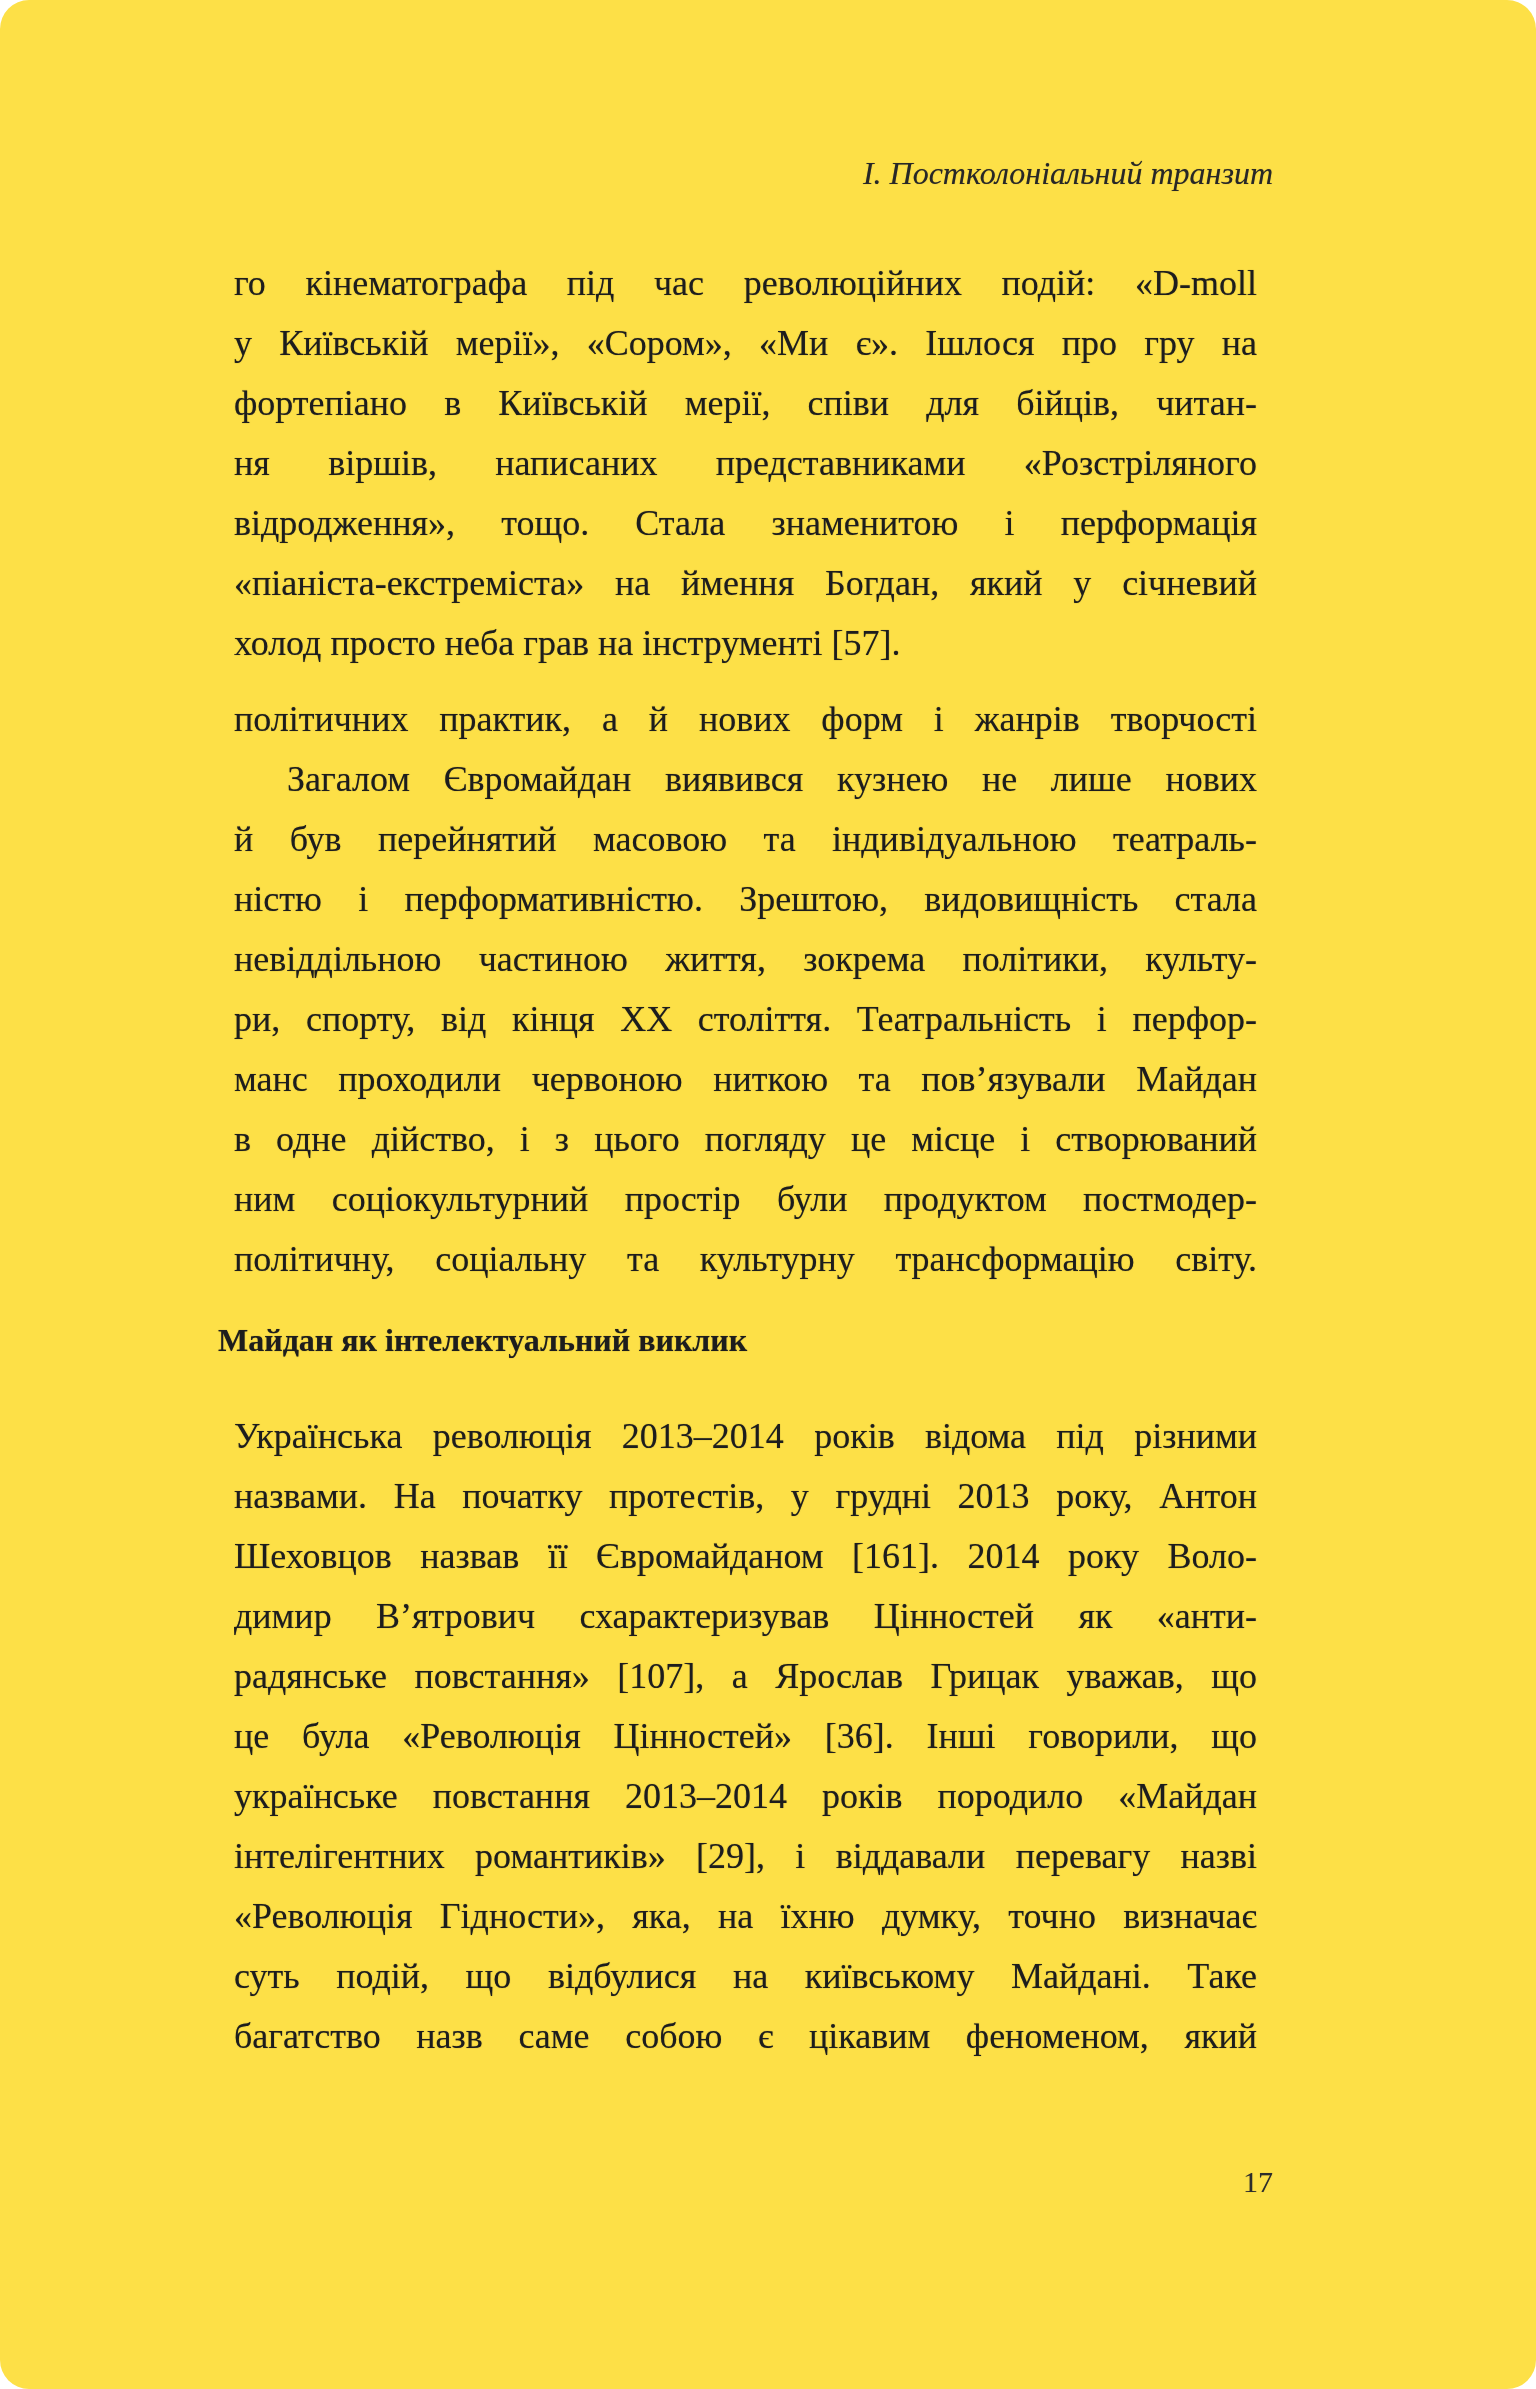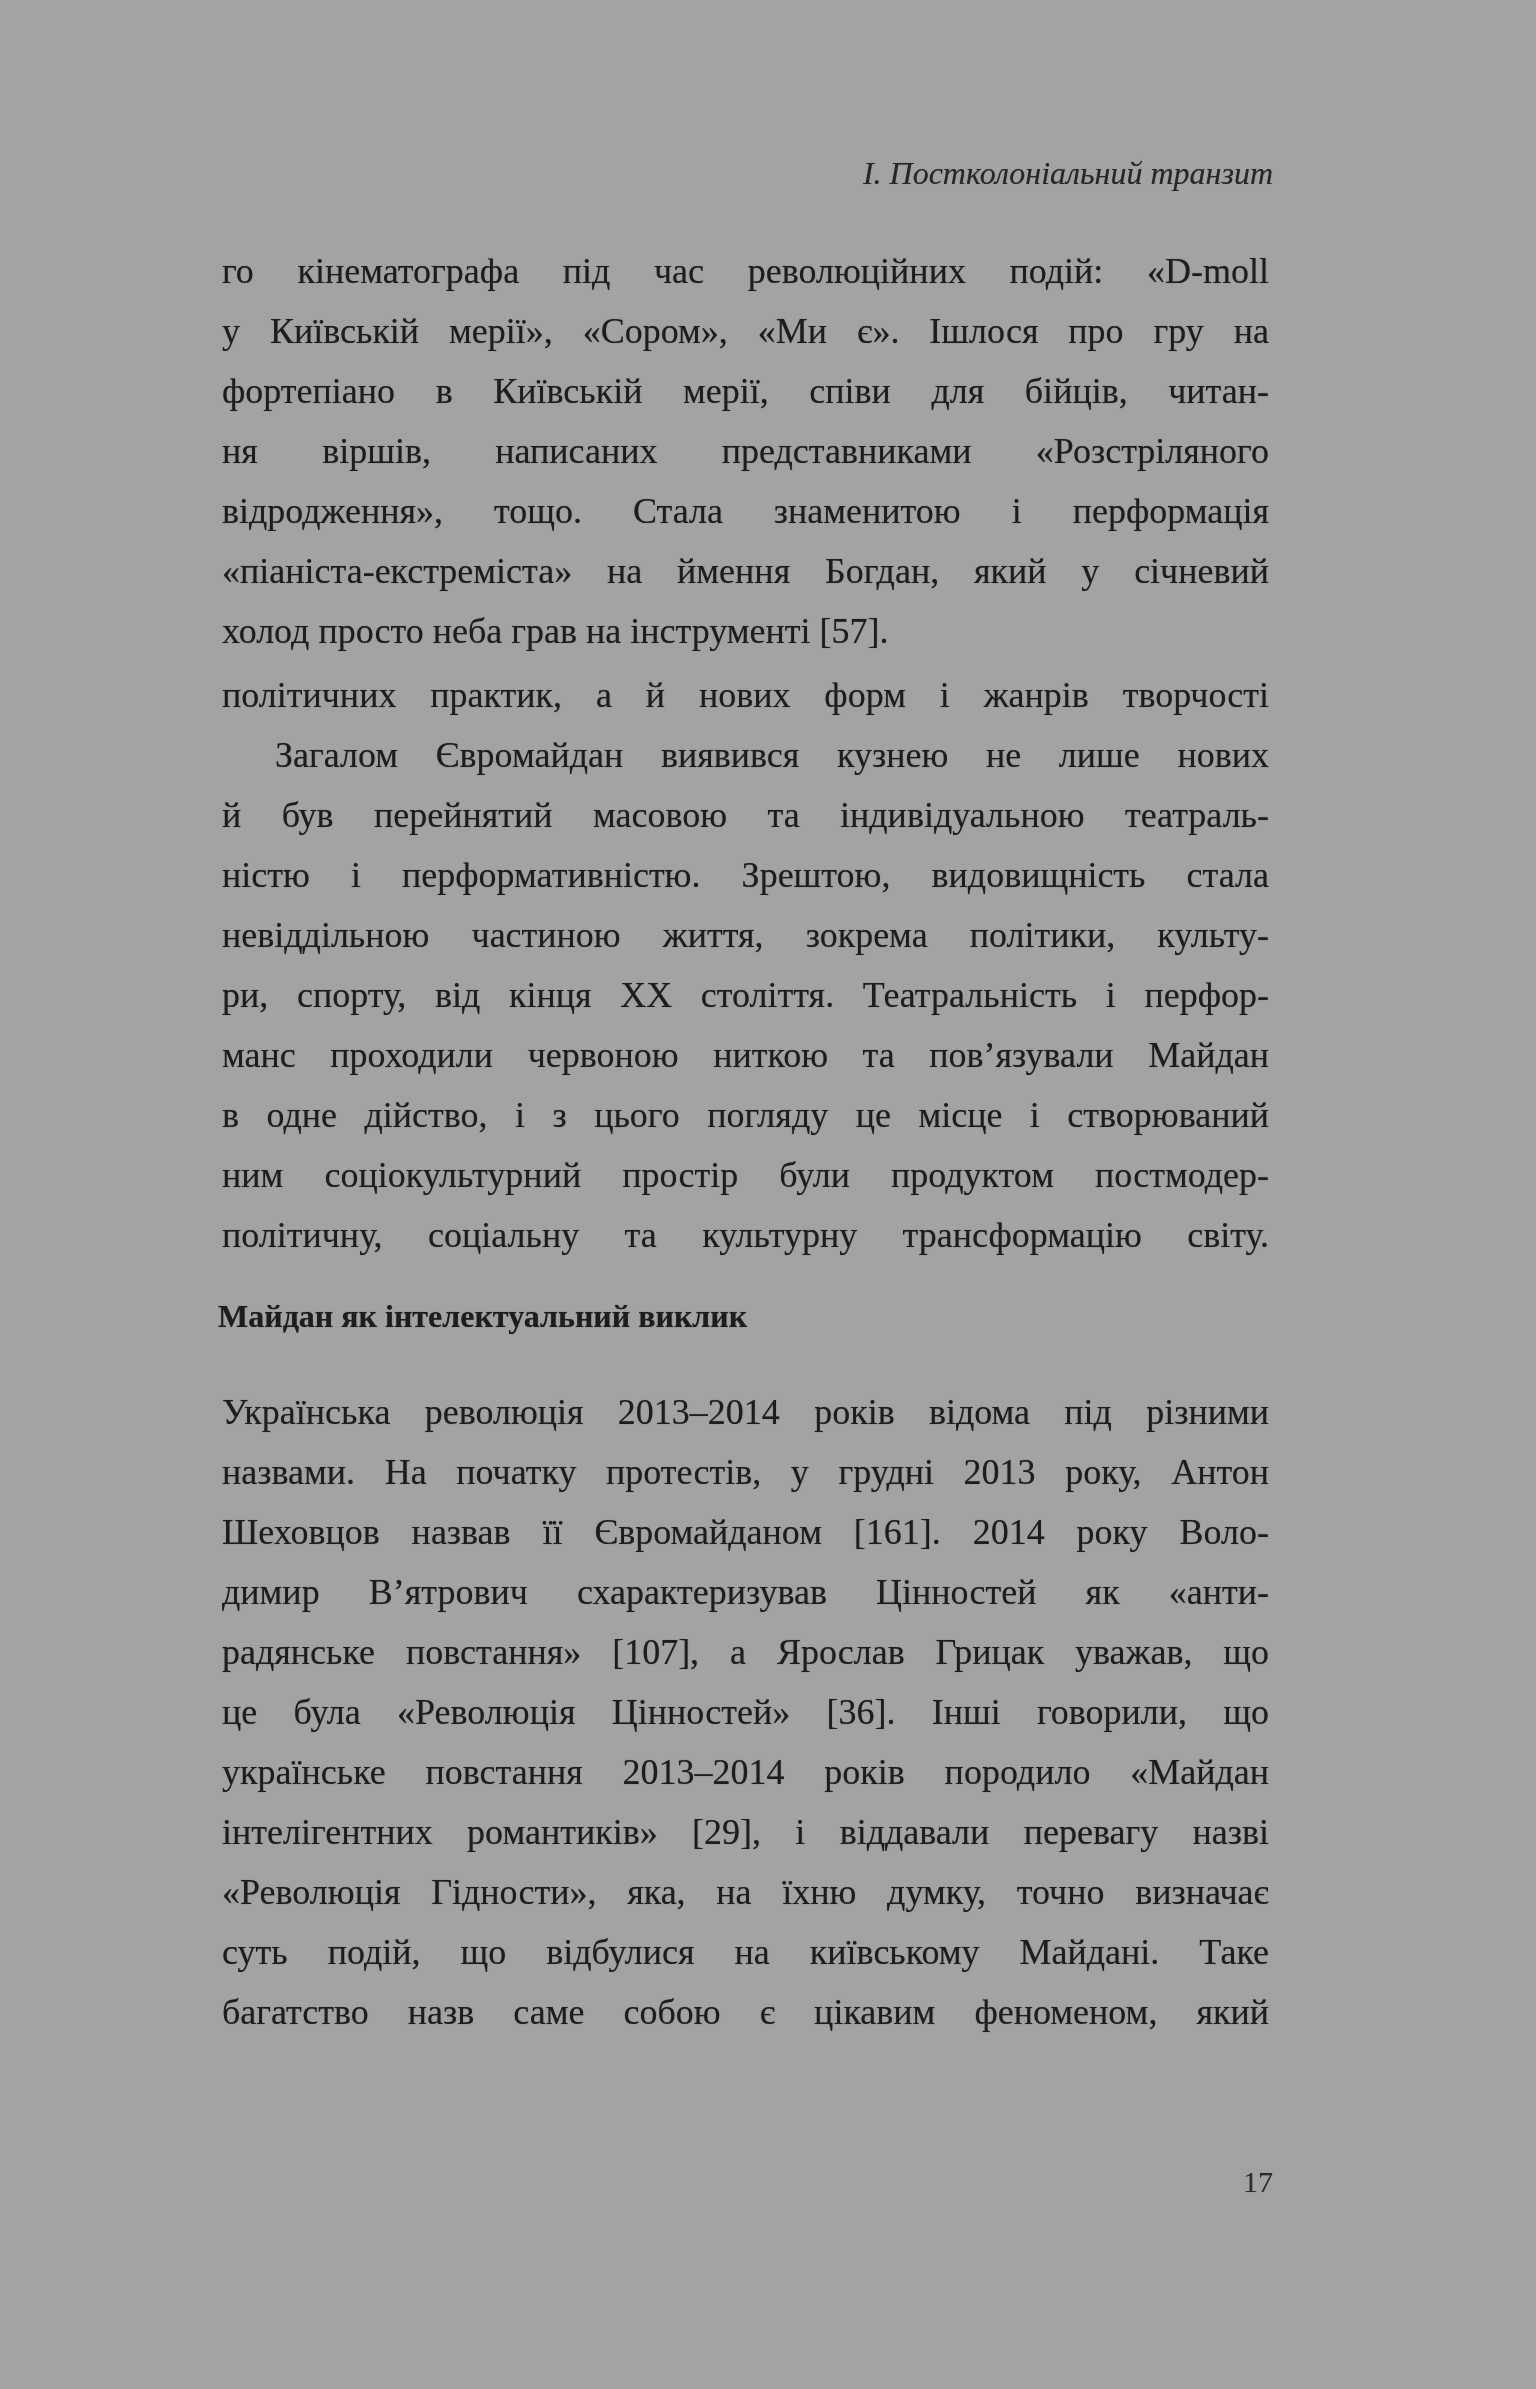--- a/index.html
+++ b/index.html
@@ -28,21 +28,21 @@
     color: #272727;
     text-shadow: 0 0 0.9px rgba(40,40,40,0.45);
   }
   .text-block {
     position: absolute;
     top: 237px;
     left: 218px;
     width: 1055px;
     text-shadow: 0 0 1px rgba(35,35,35,0.5);
   }
-  .paragraph { margin: 4px; font-family: Liberation Serif, serif; }
+  .paragraph { margin: 16px; font-family: Liberation Serif, serif; }
   .tline {
     font-size: 36px;
     line-height: 60px;
     height: 60px;
     text-align: justify;
     text-align-last: justify;
     overflow: hidden;
   }
   .tline.indent { text-indent: 53px; }
   .tline.lastline {
@@ -64,21 +64,21 @@
     width: 1055px;
     text-align: right;
     font-size: 30px;
     color: #2c2c2c;
     text-shadow: 0 0 0.8px rgba(40,40,40,0.45);
   }
 </style>
 </head>
 <body>
 
-<div class="page" style="background: #a3a3a3; color: rgb(29, 29, 29);">
+<div class="page" style="background: #fde047; color: rgb(29, 29, 29); border-radius: 29px;">
   <div class="running-head">І. Постколоніальний транзит</div>
 
   <div class="text-block">
     <div>
         <div class="paragraph">
           <div class="tline">го кінематографа під час революційних подій: «D-moll</div>
           <div class="tline">у Київській мерії», «Сором», «Ми є». Ішлося про гру на</div>
           <div class="tline">фортепіано в Київській мерії, співи для бійців, читан-</div>
           <div class="tline">ня віршів, написаних представниками «Розстріляного</div>
           <div class="tline">відродження», тощо. Стала знаменитою і перформація</div>

